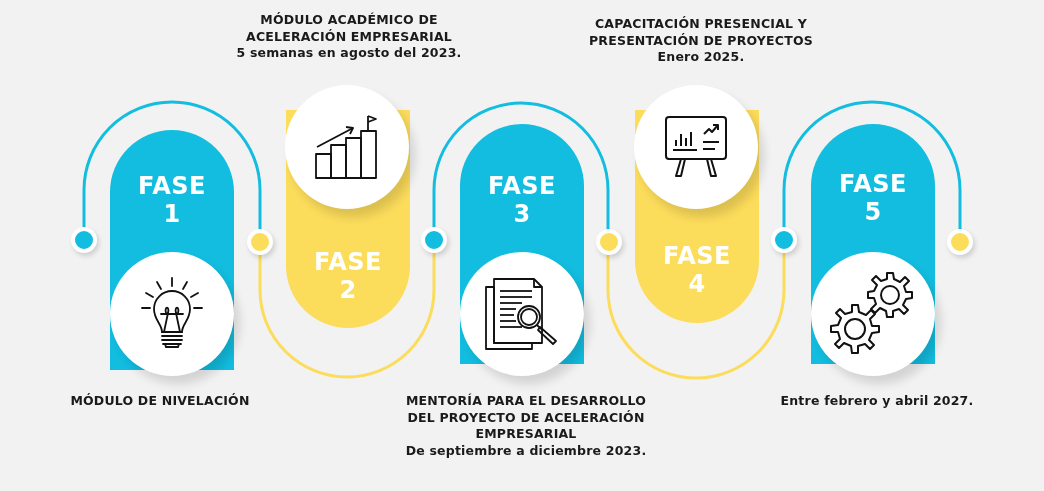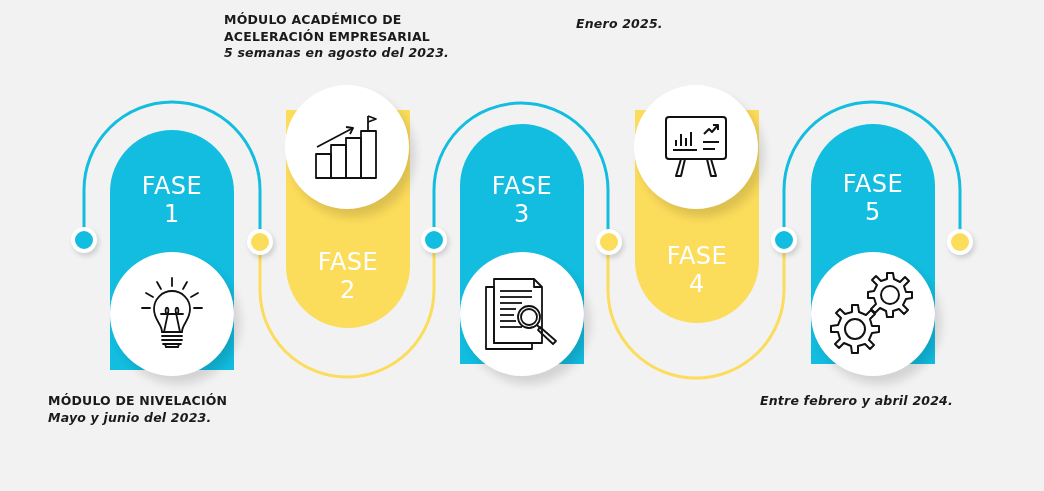--- a/index.html
+++ b/index.html
@@ -1,27 +1,27 @@
 <!DOCTYPE html>
 <html><head>
 <meta charset="utf-8">
 <style>
   html,body{margin:0;padding:0;}
   body{width:1044px;height:491px;background:#f2f2f2;position:relative;overflow:hidden;font-family:"DejaVu Sans","Liberation Sans",sans-serif;}
   svg.lines{position:absolute;left:0;top:0;}
   .pill{position:absolute;width:124px;height:240px;}
   .pill.blue{background:#12bde0;border-radius:62px 62px 0 0;}
   .pill.yellow{background:#fcdc5b;border-radius:0 0 62px 62px;}
-  .pill .lbl{position:absolute;left:0;right:0;text-align:center;color:#fff;font-weight:normal;font-size:24px;line-height:28px;letter-spacing:0.5px;}
+  .pill .lbl{position:absolute;left:0;right:0;text-align:center;color:#fff;font-weight:bold;font-size:24px;line-height:28px;letter-spacing:0.5px;}
   .circle{position:absolute;width:124px;height:124px;border-radius:50%;background:#fff;box-shadow:6px 8px 10px rgba(0,0,0,0.13);display:flex;align-items:center;justify-content:center;}
   .dot{position:absolute;width:18px;height:18px;border-radius:50%;border:4px solid #fff;box-shadow:2px 3px 5px rgba(0,0,0,0.15);}
   .dot.blue{background:#12bde0;}
   .dot.yellow{background:#fcdc5b;}
-  .caption{position:absolute;text-align:left;color:#1a1a1a;font-size:12.5px;line-height:16.5px;font-weight:bold;letter-spacing:0.2px;}
-  .caption .sub{font-weight:bold;font-style:italic;}
+  .caption{position:absolute;text-align:center;color:#1a1a1a;font-size:12.5px;line-height:16.5px;font-weight:bold;letter-spacing:0.2px;}
+  .caption .sub{font-weight:bold;}
   .caption .title{display:block;white-space:pre-line;}
 </style>
 </head>
 <body>
 
 <svg class="lines" width="1044" height="491">
 
   <path d="M84 240 L84 190 A88 88 0 0 1 260 190 L260 240" fill="none" stroke="#12bde0" stroke-width="3"></path>
 
   <path d="M260 240 L260 290 A87 87 0 0 0 434 290 L434 240" fill="none" stroke="#fcdc5b" stroke-width="3"></path>
@@ -53,21 +53,20 @@
     <line x1="21" y1="38" x2="43" y2="38"></line>
     <line x1="22" y1="60" x2="42" y2="60"></line>
     <line x1="22" y1="64" x2="42" y2="64"></line>
     <line x1="23" y1="68" x2="41" y2="68"></line>
     <path d="M25 68 L26 71 L38 71 L39 68"></path>
   </svg>
 </div>
 <div class="dot blue" style="left:71px;top:227px;"></div>
 <div class="caption" style="left:48px;width:224px;top:393px;">
   <span class="title">MÓDULO DE NIVELACIÓN</span>
-  <span class="sub">Mayo y junio del 2023.</span>
 </div>
 
 <div class="pill yellow" style="left:286px;top:110px;height:218px;">
   <div class="lbl" style="top:138px;">
     <span>FASE</span><br><span>2</span>
   </div>
 </div>
 <div class="circle" style="left:285px;top:85px;">
   <svg width="70" height="66" viewBox="0 0 70 66" fill="none" stroke="#111" stroke-width="1.8" stroke-linejoin="round">
     <rect x="4" y="40" width="15" height="24"></rect>
@@ -104,20 +103,24 @@
     <line x1="18" y1="38" x2="32" y2="38"></line>
     <line x1="18" y1="44" x2="34" y2="44"></line>
     <line x1="18" y1="50" x2="40" y2="50"></line>
     <circle cx="47" cy="40" r="11"></circle>
     <circle cx="47" cy="40" r="8"></circle>
     <path d="M55 48 L59 52 M58 50 L74 64 L71 67 L56 53 Z"></path>
   </svg>
 </div>
 <div class="dot blue" style="left:421px;top:227px;"></div>
 <div class="caption" style="left:396px;width:260px;top:393px;">
+  <span class="title">MENTORÍA PARA EL DESARROLLO
+DEL PROYECTO DE ACELERACIÓN
+EMPRESARIAL</span>
+  <span class="sub">De septiembre a diciembre 2023.</span>
 </div>
 
 <div class="pill yellow" style="left:635px;top:110px;height:213px;">
   <div class="lbl" style="top:132px;">
     <span>FASE</span><br><span>4</span>
   </div>
 </div>
 <div class="circle" style="left:634px;top:85px;">
   <svg width="66" height="66" viewBox="0 0 66 66" fill="none" stroke="#111" stroke-width="2" stroke-linejoin="round">
     <rect x="3" y="3" width="60" height="42" rx="3"></rect>
@@ -129,20 +132,22 @@
     <line x1="40" y1="28" x2="56" y2="28"></line>
     <line x1="40" y1="35" x2="52" y2="35"></line>
     <path d="M41 20 L46 15 L49 18 L55 11"></path>
     <path d="M50 11 L55 11 L55 16"></path>
     <path d="M18 45 L13 62 L18 62 L22 45"></path>
     <path d="M44 45 L48 62 L53 62 L48 45"></path>
   </svg>
 </div>
 <div class="dot yellow" style="left:596px;top:229px;"></div>
 <div class="caption" style="left:576px;width:250px;top:16px;">
+  <span class="title">CAPACITACIÓN PRESENCIAL Y
+PRESENTACIÓN DE PROYECTOS</span>
   <span class="sub">Enero 2025.</span>
 </div>
 
 <div class="pill blue" style="left:811px;top:124px;">
   <div class="lbl" style="top:46px;">
     <span>FASE</span><br><span>5</span>
   </div>
 </div>
 <div class="circle" style="left:811px;top:252px;">
   <svg width="92" height="90" viewBox="0 0 92 90" fill="none" stroke="#111" stroke-width="2" stroke-linejoin="round">
@@ -152,14 +157,14 @@
     </g>
     <g transform="translate(28 60)">
       <path d="M-3 -24 L3 -24 L4 -17 L11 -14 L16 -19 L20 -15 L15 -10 L17 -3 L24 -3 L24 3 L17 4 L14 11 L19 16 L15 20 L10 15 L3 17 L3 24 L-3 24 L-4 17 L-11 14 L-16 19 L-20 15 L-15 10 L-17 3 L-24 3 L-24 -3 L-17 -4 L-14 -11 L-19 -16 L-15 -20 L-10 -15 L-3 -17 Z"></path>
       <circle r="10"></circle>
     </g>
   </svg>
 </div>
 <div class="dot blue" style="left:771px;top:227px;"></div>
 <div class="dot yellow" style="left:947px;top:229px;"></div>
 <div class="caption" style="left:760px;width:234px;top:393px;">
-  <span class="sub">Entre febrero y abril 2024.</span>
+  <span class="sub">Entre febrero y abril 2027.</span>
 </div>
 
 </body></html>

